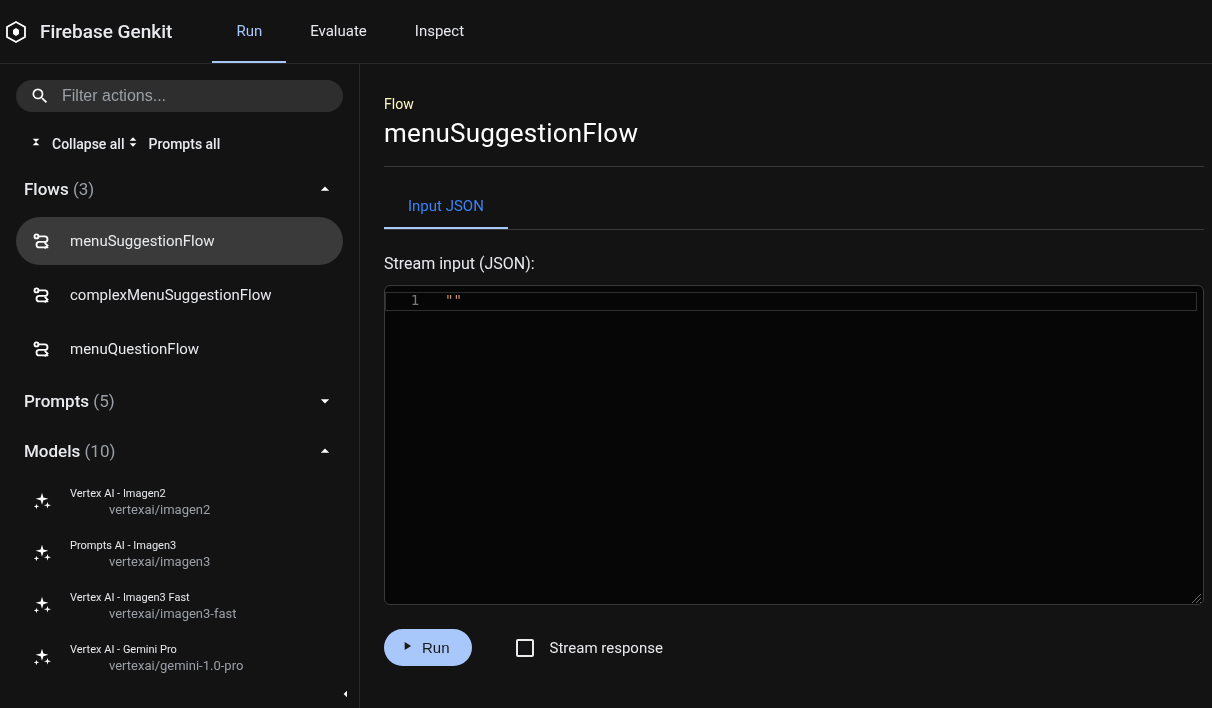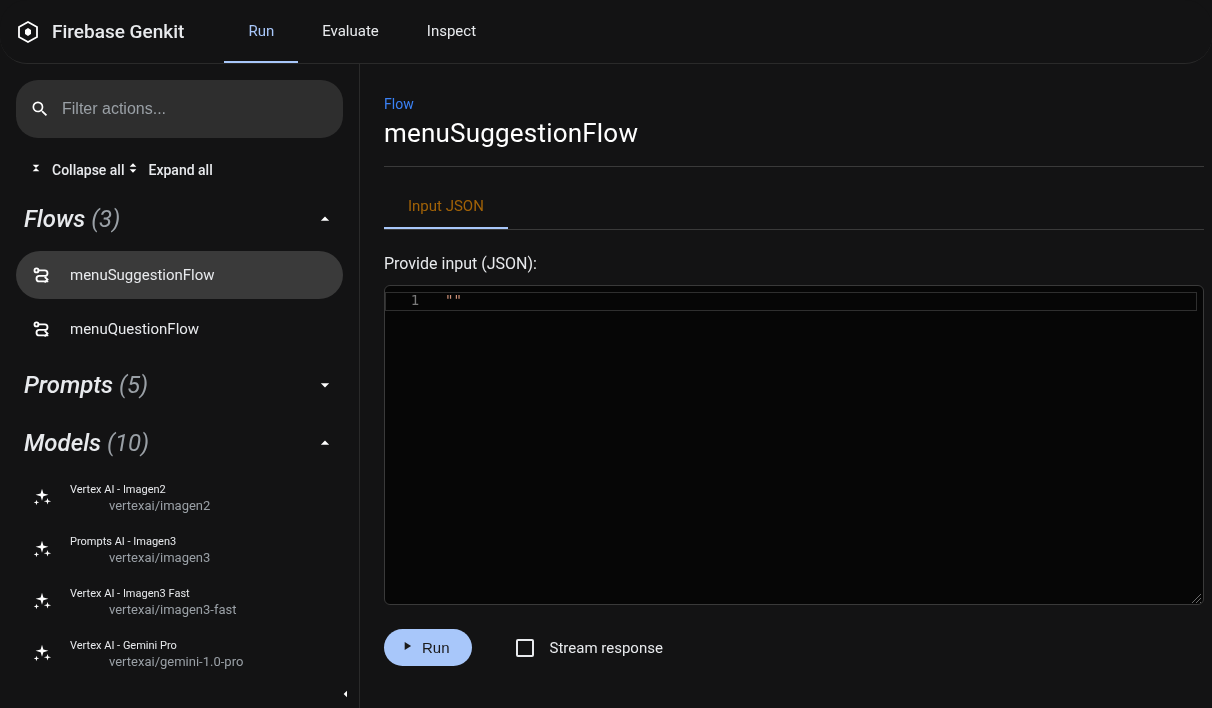--- a/index.html
+++ b/index.html
@@ -12,25 +12,24 @@
       overflow: hidden;
       display: flex;
       flex-direction: column;
     }
 
     
     .header {
       height: 64px;
       display: flex;
       align-items: center;
-      padding-left: 16px;
+      padding-left: 4px;
       background: #131314;
       border-bottom: 1px solid #2a2a2a;
       flex-shrink: 0;
-      border-radius: 27px;
     }
     .brand {
       display: flex;
       align-items: center;
       gap: 12px;
       margin-right: 40px;
     }
     .brand-logo {
       width: 24px;
       height: 24px;
@@ -91,21 +90,21 @@
     .search-icon-wrap {
       position: absolute;
       left: 14px;
       top: 50%;
       transform: translateY(-50%);
       color: #e8eaed;
       display: flex;
     }
     .search-input {
       width: 100%;
-      height: 58px;
+      height: 32px;
       border-radius: 22px;
       background: #2e2e2e;
       border: none;
       padding: 0 16px 0 46px;
       font-size: 16px;
       color: #22c55e;
       outline: none;
     }
     .search-input::placeholder { color: #9aa0a6; }
 
@@ -121,24 +120,23 @@
       cursor: pointer;
       color: #e8eaed;
       font-weight: 500;
     }
 
     .section-header {
       display: flex;
       align-items: center;
       justify-content: space-between;
       padding: 12px 8px;
-      font-size: 24px;
+      font-size: 17px;
       font-weight: 500;
       cursor: pointer;
-      font-style: italic;
     }
     .section-header .chev {
       display: flex;
     }
     .section-count { color: #9aa0a6; font-weight: 400; }
 
     .list-item {
       display: flex;
       align-items: center;
       gap: 16px;
@@ -199,21 +197,21 @@
     
     .main {
       flex: 1;
       padding: 32px 0 32px 24px;
       overflow-y: auto;
       display: flex;
       flex-direction: column;
     }
     .flow-label {
       font-size: 14px;
-      color: #3b82f6;
+      color: #fef9c3;
       margin-bottom: 6px;
     }
     .flow-title {
       font-size: 26px;
       font-weight: 400;
       color: #ffffff;
       letter-spacing: 0.2px;
       padding-bottom: 18px;
       border-bottom: 1px solid #3a3a3a;
       margin-right: 8px;
@@ -226,21 +224,21 @@
       margin-right: 8px;
     }
     .inner-tab {
       padding: 12px 24px;
       font-size: 15px;
       cursor: pointer;
       color: #e8eaed;
       border-bottom: 2px solid transparent;
     }
     .inner-tab.active {
-      color: #a16207;
+      color: #3b82f6;
       border-bottom-color: #a8c7fa;
     }
 
     .input-label {
       font-size: 16px;
       margin-top: 24px;
       margin-bottom: 12px;
     }
 
     .editor {
@@ -358,21 +356,21 @@
             </svg>
         </span>
         <span>Collapse all</span>
       </div>
       <div class="expand-btn">
         <span>
           <svg width="16" height="16" viewBox="0 0 24 24" fill="white">
               <path d="M12 5l-5 5h10l-5-5zm0 14l5-5H7l5 5z"></path>
             </svg>
         </span>
-        <span>Expand all</span>
+        <span>Prompts all</span>
       </div>
     </div>
 
     <div class="section-header">
       <span>
         <span>Flows</span>
         <span class="section-count">(3)</span>
       </span>
       <span class="chev">
         <svg width="20" height="20" viewBox="0 0 24 24" fill="white">
@@ -392,20 +390,30 @@
       <span>menuSuggestionFlow</span>
     </div>
     <div class="list-item">
       <span class="item-icon">
         <svg width="22" height="22" viewBox="0 0 24 24" fill="none" stroke="white" stroke-width="2" stroke-linecap="round">
             <circle cx="6" cy="7" r="2.2"></circle>
             <path d="M8.2 7 H15 a3 3 0 0 1 3 3 v0 a3 3 0 0 1 -3 3 H9 a3 3 0 0 0 -3 3 v0 a3 3 0 0 0 3 3 H18"></path>
             <polyline points="15.5 16.5 18 19 15.5 21.5" fill="none" transform="translate(0,-2)"></polyline>
           </svg>
       </span>
+      <span>complexMenuSuggestionFlow</span>
+    </div>
+    <div class="list-item">
+      <span class="item-icon">
+        <svg width="22" height="22" viewBox="0 0 24 24" fill="none" stroke="white" stroke-width="2" stroke-linecap="round">
+            <circle cx="6" cy="7" r="2.2"></circle>
+            <path d="M8.2 7 H15 a3 3 0 0 1 3 3 v0 a3 3 0 0 1 -3 3 H9 a3 3 0 0 0 -3 3 v0 a3 3 0 0 0 3 3 H18"></path>
+            <polyline points="15.5 16.5 18 19 15.5 21.5" fill="none" transform="translate(0,-2)"></polyline>
+          </svg>
+      </span>
       <span>menuQuestionFlow</span>
     </div>
 
     <div class="section-header">
       <span>
         <span>Prompts</span>
         <span class="section-count">(5)</span>
       </span>
       <span class="chev">
         <svg width="20" height="20" viewBox="0 0 24 24" fill="white">
@@ -479,21 +487,21 @@
   </div>
 
   <div class="main">
     <div class="flow-label">Flow</div>
     <div class="flow-title">menuSuggestionFlow</div>
 
     <div class="inner-tabs">
       <div class="inner-tab active">Input JSON</div>
     </div>
 
-    <div class="input-label">Provide input (JSON):</div>
+    <div class="input-label">Stream input (JSON):</div>
 
     <div class="editor">
       <div class="editor-line1-highlight"></div>
       <div class="gutter">
         <div>1</div>
       </div>
       <div class="editor-content">
         <span>""</span>
       </div>
       <span class="resize-handle">

